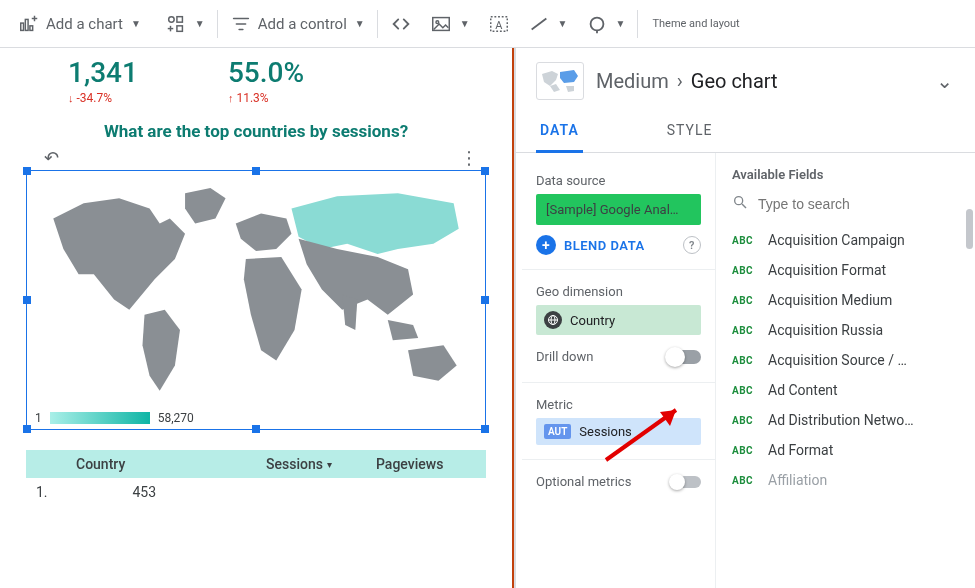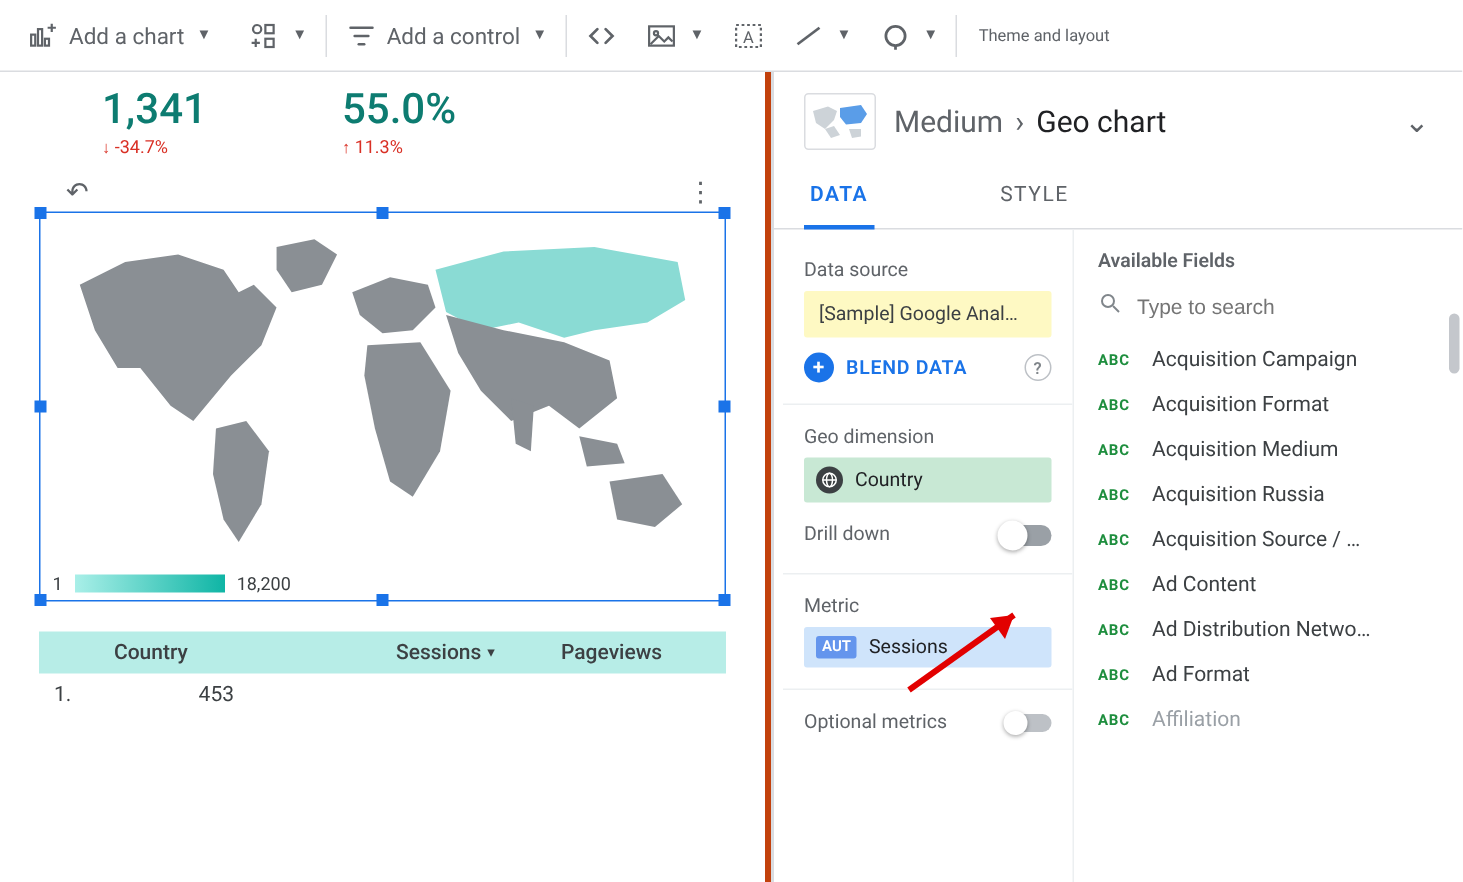--- a/index.html
+++ b/index.html
@@ -10,21 +10,21 @@
   .toolbar { height:48px; border-bottom:1px solid #dadce0; display:flex; align-items:center; padding:0 6px; }
   .tb-group { display:flex; align-items:center; gap:6px; padding:0 10px; height:100%; }
   .tb-sep { width:1px; height:28px; background:#dadce0; }
   .tb-btn { display:flex; align-items:center; gap:6px; color:#5f6368; cursor:pointer; font-size:15px; padding:4px 2px; }
   .tb-icon { width:22px; height:22px; display:flex; align-items:center; justify-content:center; }
   .caret { font-size:10px; color:#5f6368; padding-left:2px;}
   .theme { padding-left:14px; font-size:11px; }
 
   
   .main { display:flex; height:calc(100% - 48px); }
-  .canvas { width:514px; border-right:4px solid #c2410c; position:relative; padding:8px 26px 0 26px; }
+  .canvas { width:514px; border-right:2px solid #c2410c; position:relative; padding:8px 26px 0 26px; }
   .right { flex:1; display:flex; flex-direction:column; border-left:2px solid #dadce0;}
 
   
   .kpi-row { display:flex; gap:90px; padding:0 10px 6px 42px;}
   .kpi .big { color:#0d7c71; font-size:28px; font-weight:500; }
   .kpi .delta { font-size:12px; display:flex; align-items:center; gap:3px; margin-top:2px;}
   .down { color:#d93025; }
   .up { color:#d93025; }
   .arrow { font-size:11px; }
 
@@ -70,21 +70,21 @@
 
   .tabs { display:flex; border-bottom:1px solid #dadce0; padding:0 20px; gap:80px;}
   .tab { padding:12px 4px; font-size:14px; letter-spacing:1px; cursor:pointer; color:#5f6368;}
   .tab.active { color:#1a73e8; font-weight:600; border-bottom:3px solid #1a73e8; margin-bottom:-1px;}
 
   .panel-body { flex:1; display:flex; overflow:hidden; }
   .left-col { width:200px; padding:14px 14px 0 20px; border-right:1px solid #eceff1; overflow-y:auto;}
   .right-col { flex:1; padding:14px 8px 0 16px; position:relative;}
 
   .section-lbl { font-size:13px; color:#5f6368; margin:6px 0;}
-  .ds-chip { background:#fef9c3; color:#3c4043; padding:8px 10px; font-size:13px; border-radius:2px; white-space:nowrap; overflow:hidden; text-overflow:ellipsis; margin-bottom:10px;}
+  .ds-chip { background:#22c55e; color:#3c4043; padding:8px 10px; font-size:13px; border-radius:2px; white-space:nowrap; overflow:hidden; text-overflow:ellipsis; margin-bottom:10px;}
   .blend { display:flex; align-items:center; gap:8px; color:#1a73e8; font-weight:600; font-size:13px; letter-spacing:.5px; }
   .blend .plus { width:20px;height:20px;border-radius:50%;background:#1a73e8;color:#fff;display:flex;align-items:center;justify-content:center;font-size:14px;}
   .blend .q { margin-left:auto; width:18px;height:18px;border:1px solid #bdc1c6;border-radius:50%;display:flex;align-items:center;justify-content:center;font-size:11px;color:#80868b;}
 
   .dim-chip { display:flex; align-items:center; background:#c8e8d4; color:#202124; padding:6px 8px; font-size:13px; gap:8px; border-radius:2px;}
   .dim-chip .globe{ width:18px;height:18px;border-radius:50%;background:#3c4043;display:flex;align-items:center;justify-content:center;color:#fff;font-size:11px;}
   .metric-chip { display:flex; align-items:center; background:#cfe4fb; color:#202124; padding:6px 8px; font-size:13px; gap:8px; border-radius:2px;}
   .metric-chip .aut { background:#6495ed; color:#fff; font-size:10px; font-weight:600; padding:2px 4px; border-radius:2px;}
 
   .toggle-row { display:flex; align-items:center; justify-content:space-between; margin:14px 0 18px 0;}
@@ -246,20 +246,21 @@
       <div class="kpi">
         <div class="big">55.0%</div>
         <div class="delta up">
             <span class="arrow">↑</span>
             <span>11.3%</span>
           </div>
       </div>
     </div>
 
     <div class="chart-card">
+      <div class="chart-title">What are the top countries by sessions?</div>
       <div class="undo-row">
         <span class="undo">↶</span>
         <span class="dots">⋮</span>
       </div>
 
       <div class="selection">
         <div class="handle h-tl"></div>
         <div class="handle h-tm"></div>
         <div class="handle h-tr"></div>
         <div class="handle h-ml"></div>
@@ -288,21 +289,21 @@
             <path class="land" d="M305,115 L320,120 L318,150 L308,145 Z"></path>
 
             <path class="land" d="M350,140 L375,145 L380,158 L355,160 Z" fill="#b8bdc2"></path>
 
             <path class="land" d="M370,170 L405,165 L418,185 L400,200 L375,195 Z"></path>
           </svg>
         </div>
         <div class="legend">
           <span>1</span>
           <div class="grad"></div>
-          <span>18,200</span>
+          <span>58,270</span>
         </div>
       </div>
 
       <div class="data-table">
         <div class="thead">
           <span class="c1"></span>
           <span class="c2">Country</span>
           <span class="c3">
               <span>Sessions</span>
               <span class="sort-ic"> ▾</span>

